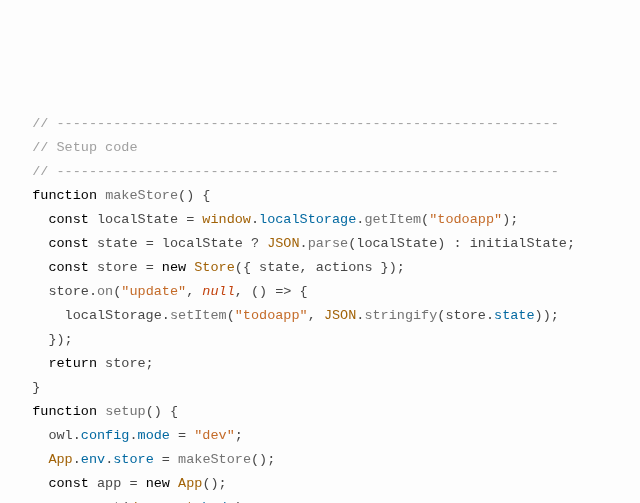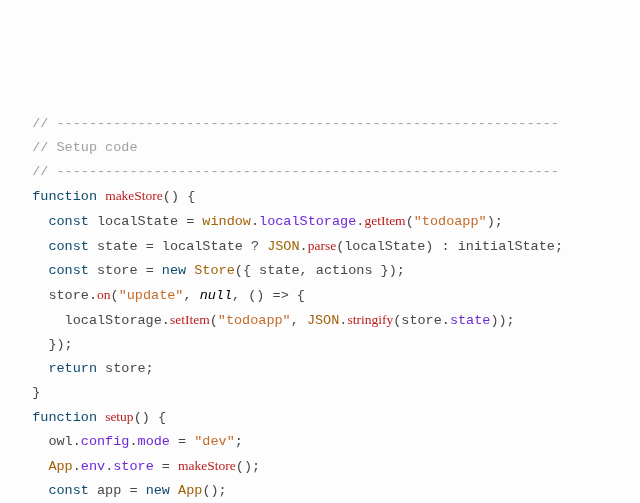--- a/index.html
+++ b/index.html
@@ -9,26 +9,26 @@
     font-size: 13.5px;
     line-height: 24px;
     background: #fdfdfd;
     color: #474747;
     width: 640px;
     box-sizing: border-box;
     white-space: pre;
   }
   .line { display: block; }
   .c  { color: #a0a0a0; }      
-  .kw { color: #0c4a6e; }      
-  .fn { color: #b91c1c; font-family: Liberation Serif, serif; }      
-  .pr { color: #6d28d9; }      
+  .kw { color: #000000; }      
+  .fn { color: #737373; }      
+  .pr { color: #0369a1; }      
   .cl { color: #a16207; }      
   .st { color: #c46b29; }      
-  .lt { color: #000000; font-style: italic; } 
+  .lt { color: #c2410c; font-style: italic; } 
   .p  { color: #474747; }      
 </style>
 </head>
 <body>
 
 
 
 <div id="code"><span class="line"><span class="p">  </span><span class="c">// --------------------------------------------------------------</span></span><span class="line"><span class="p">  </span><span class="c">// Setup code</span></span><span class="line"><span class="p">  </span><span class="c">// --------------------------------------------------------------</span></span><span class="line"><span class="p">  </span><span class="kw">function</span><span class="p"> </span><span class="fn">makeStore</span><span class="p">() {</span></span><span class="line"><span class="p">    </span><span class="kw">const</span><span class="p"> localState = </span><span class="cl">window</span><span class="p">.</span><span class="pr">localStorage</span><span class="p">.</span><span class="fn">getItem</span><span class="p">(</span><span class="st">"todoapp"</span><span class="p">);</span></span><span class="line"><span class="p">    </span><span class="kw">const</span><span class="p"> state = localState ? </span><span class="cl">JSON</span><span class="p">.</span><span class="fn">parse</span><span class="p">(localState) : initialState;</span></span><span class="line"><span class="p">    </span><span class="kw">const</span><span class="p"> store = </span><span class="kw">new</span><span class="p"> </span><span class="cl">Store</span><span class="p">({ state, actions });</span></span><span class="line"><span class="p">    </span><span class="p">store.</span><span class="fn">on</span><span class="p">(</span><span class="st">"update"</span><span class="p">, </span><span class="lt">null</span><span class="p">, () =&gt; {</span></span><span class="line"><span class="p">      </span><span class="p">localStorage.</span><span class="fn">setItem</span><span class="p">(</span><span class="st">"todoapp"</span><span class="p">, </span><span class="cl">JSON</span><span class="p">.</span><span class="fn">stringify</span><span class="p">(store.</span><span class="pr">state</span><span class="p">));</span></span><span class="line"><span class="p">    </span><span class="p">});</span></span><span class="line"><span class="p">    </span><span class="kw">return</span><span class="p"> store;</span></span><span class="line"><span class="p">  </span><span class="p">}</span></span><span class="line"><span class="p"></span></span><span class="line"><span class="p">  </span><span class="kw">function</span><span class="p"> </span><span class="fn">setup</span><span class="p">() {</span></span><span class="line"><span class="p">    </span><span class="p">owl.</span><span class="pr">config</span><span class="p">.</span><span class="pr">mode</span><span class="p"> = </span><span class="st">"dev"</span><span class="p">;</span></span><span class="line"><span class="p">    </span><span class="cl">App</span><span class="p">.</span><span class="pr">env</span><span class="p">.</span><span class="pr">store</span><span class="p"> = </span><span class="fn">makeStore</span><span class="p">();</span></span><span class="line"><span class="p">    </span><span class="kw">const</span><span class="p"> app = </span><span class="kw">new</span><span class="p"> </span><span class="cl">App</span><span class="p">();</span></span><span class="line"><span class="p">    </span><span class="p">app.</span><span class="fn">mount</span><span class="p">(</span><span class="cl">document</span><span class="p">.</span><span class="pr">body</span><span class="p">);</span></span><span class="line"><span class="p"></span></span></div>
 
 

